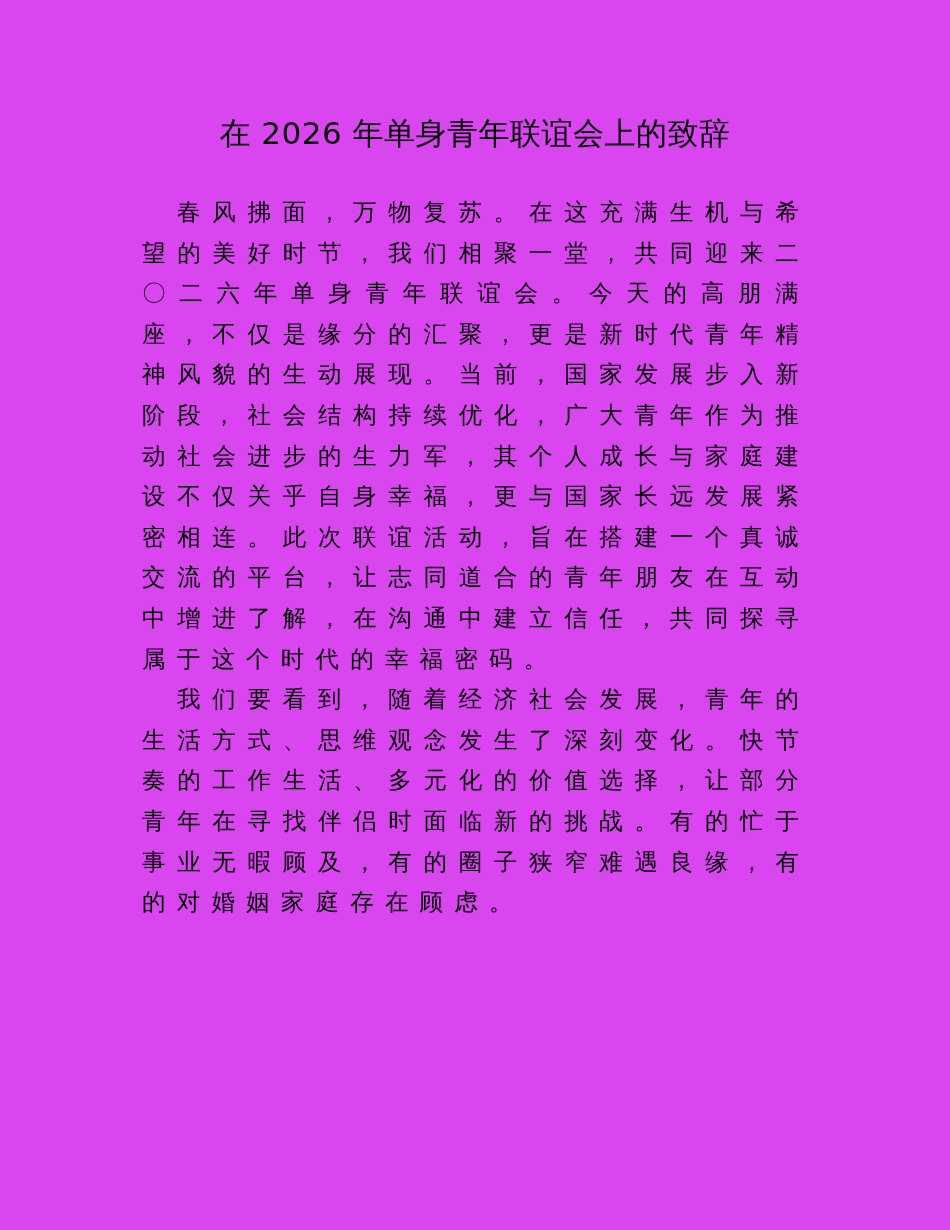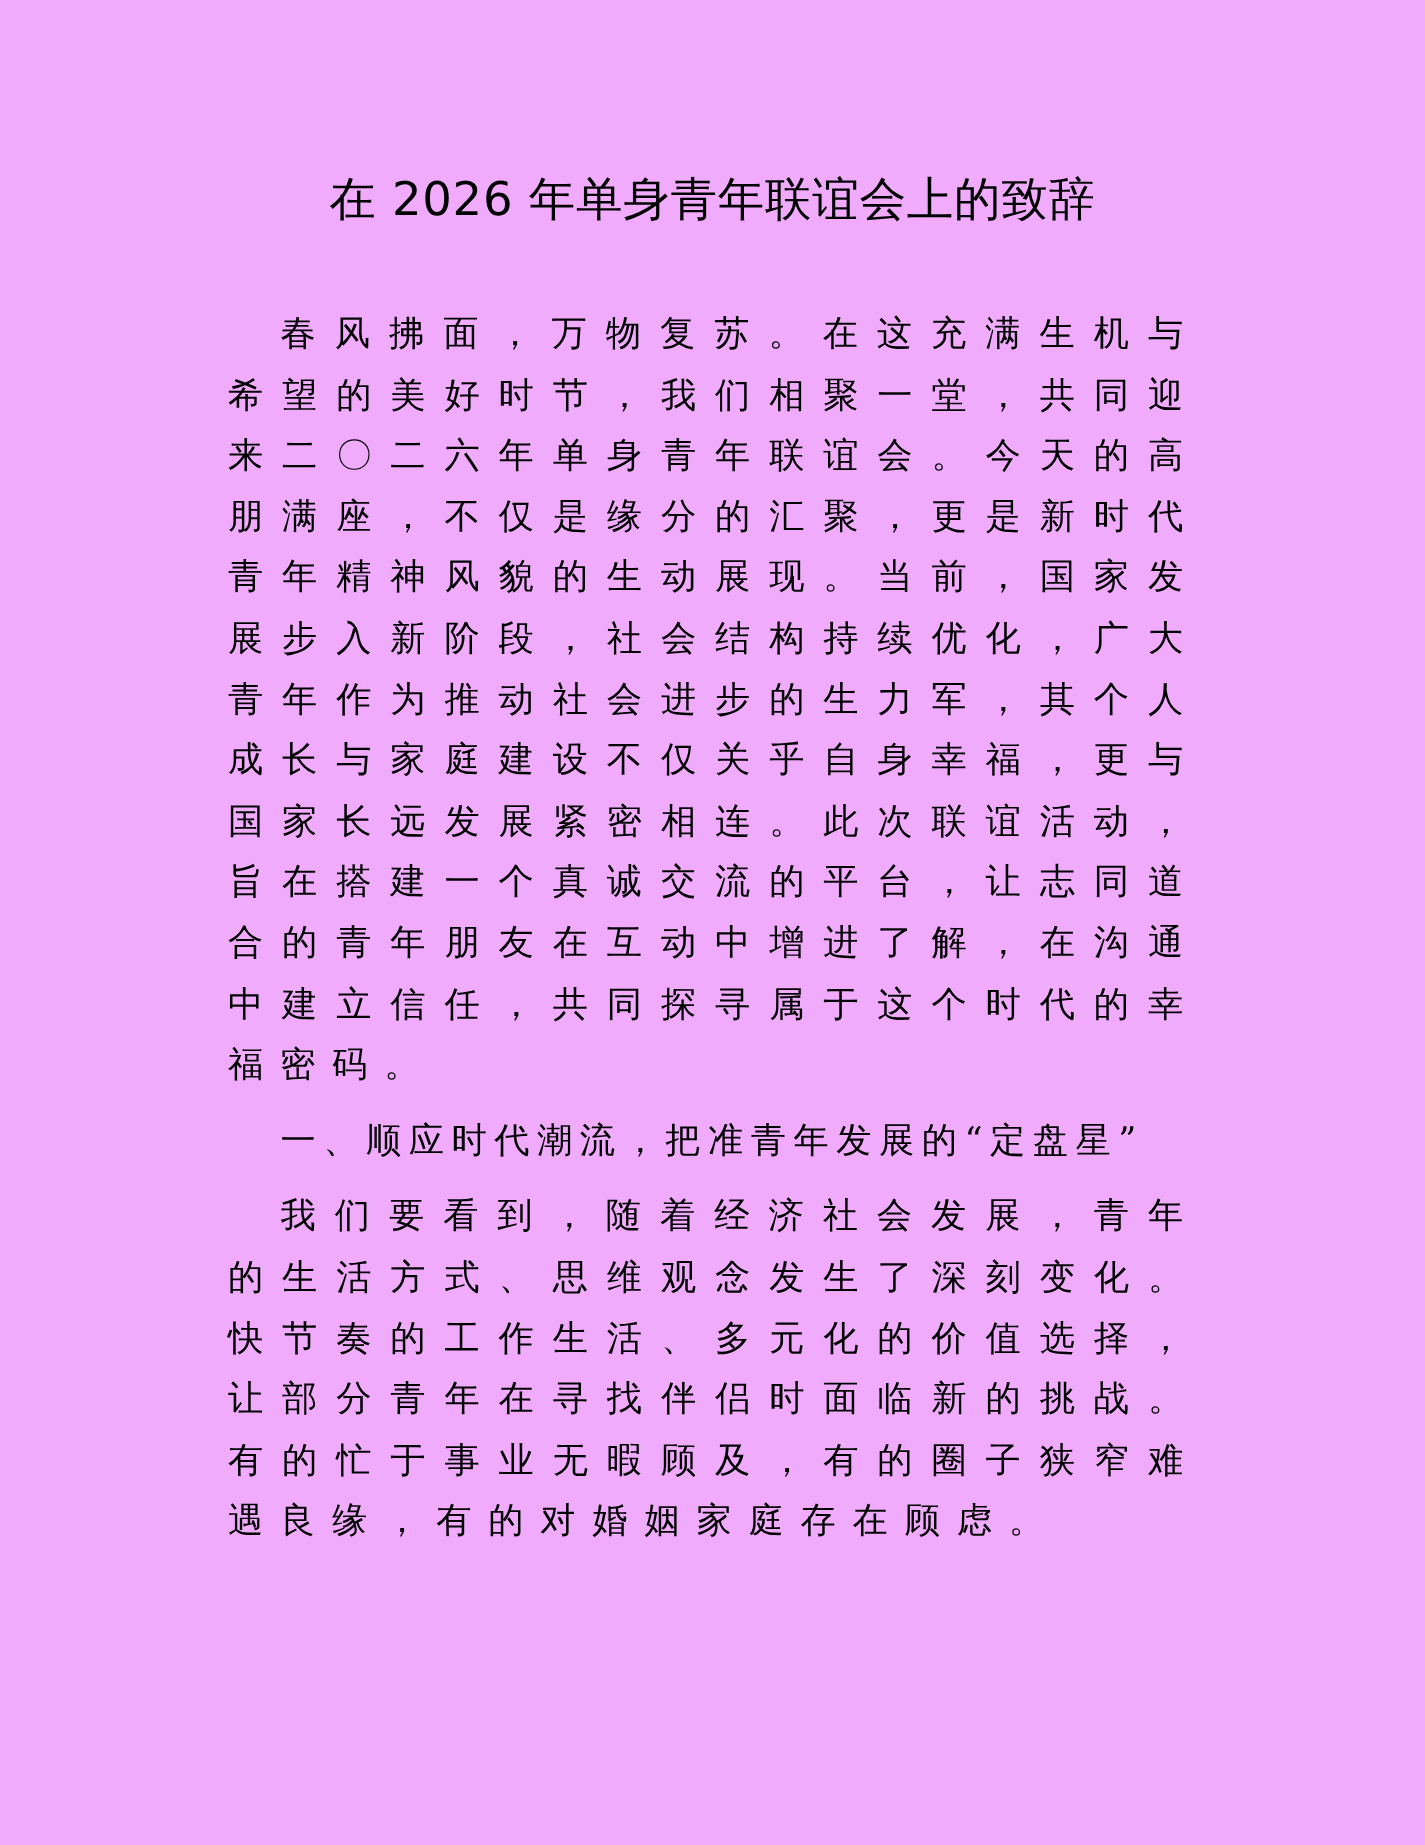--- a/index.html
+++ b/index.html
@@ -13,21 +13,21 @@
       position: relative;
       overflow: hidden;
       color: #000000;
     }
     .page {
       position: absolute;
       left: 0;
       top: 0;
       width: 950px;
       height: 1230px;
-      background: #f0abfc;
+      background: #d946ef;
     }
     .title {
       position: absolute;
       left: 0;
       top: 110px;
       width: 950px;
       text-align: center;
       font-family: "DejaVu Sans", "Liberation Sans", sans-serif;
       font-size: 31px;
       line-height: 46px;
@@ -40,31 +40,30 @@
       left: 142px;
       top: 192px;
       width: 668px;
       font-family: "DejaVu Serif", "Liberation Serif", serif;
       font-size: 23.5px;
       line-height: 40.6px;
       letter-spacing: 11.2px;
       text-align: justify;
     }
     .body-text p {
-      margin: 10px;
+      margin: 0;
       text-indent: 35px;
     }
     .body-text p.heading {
       letter-spacing: 5px;
     }
   </style>
 </head>
 <body>
 
 <div class="page">
   <h1 class="title">在 2026 年单身青年联谊会上的致辞</h1>
 
   <div class="body-text">
     <p>春风拂面，万物复苏。在这充满生机与希望的美好时节，我们相聚一堂，共同迎来二〇二六年单身青年联谊会。今天的高朋满座，不仅是缘分的汇聚，更是新时代青年精神风貌的生动展现。当前，国家发展步入新阶段，社会结构持续优化，广大青年作为推动社会进步的生力军，其个人成长与家庭建设不仅关乎自身幸福，更与国家长远发展紧密相连。此次联谊活动，旨在搭建一个真诚交流的平台，让志同道合的青年朋友在互动中增进了解，在沟通中建立信任，共同探寻属于这个时代的幸福密码。</p>
-    <p class="heading">一、顺应时代潮流，把准青年发展的“定盘星”</p>
     <p>我们要看到，随着经济社会发展，青年的生活方式、思维观念发生了深刻变化。快节奏的工作生活、多元化的价值选择，让部分青年在寻找伴侣时面临新的挑战。有的忙于事业无暇顾及，有的圈子狭窄难遇良缘，有的对婚姻家庭存在顾虑。</p>
   </div>
 </div>
 
 </body></html>

